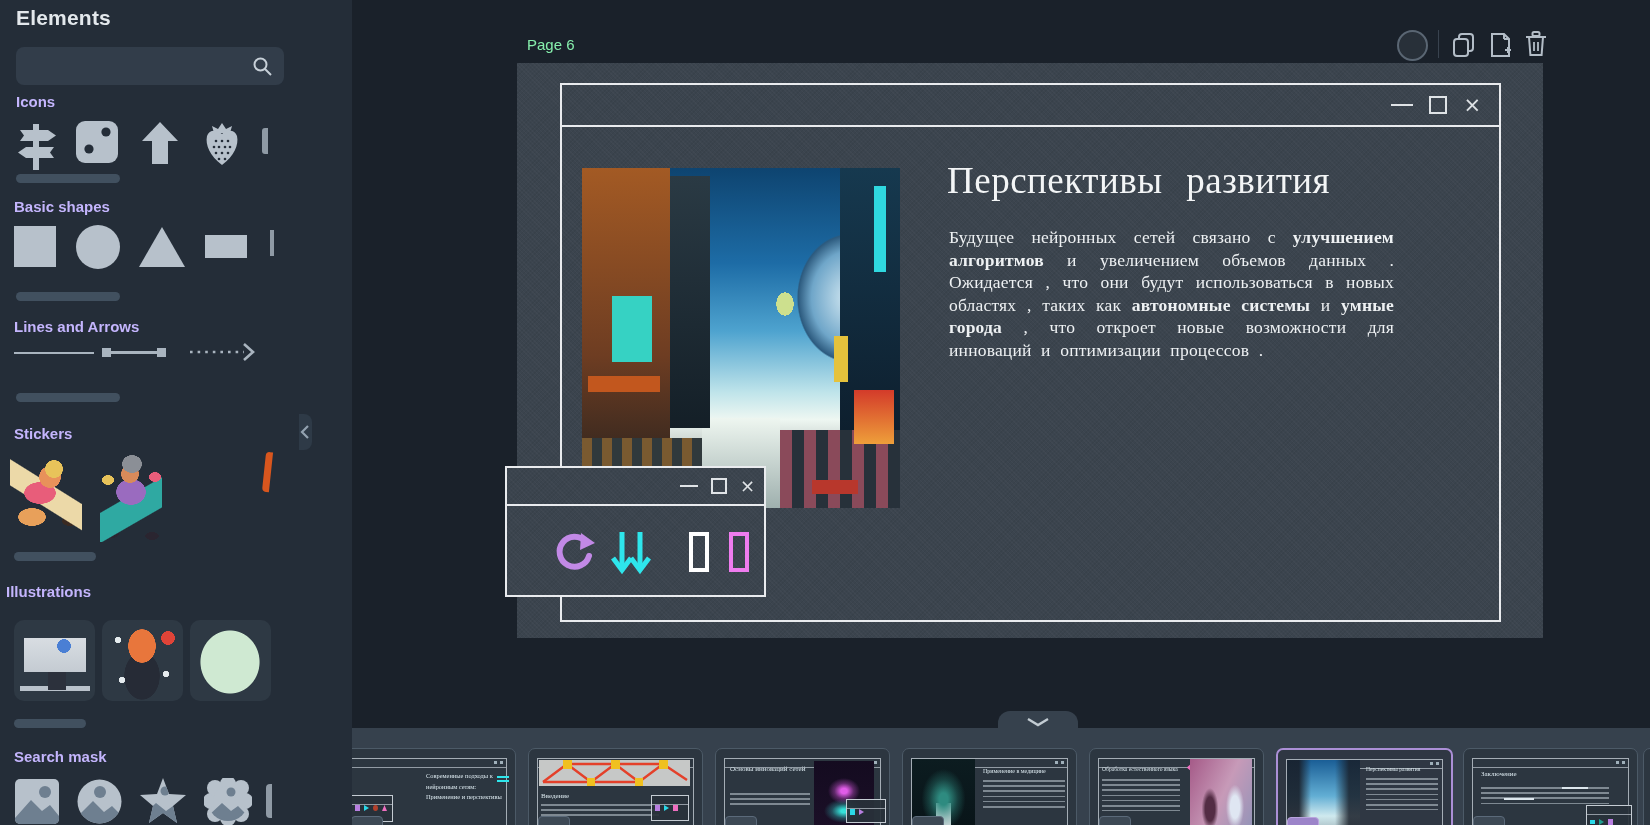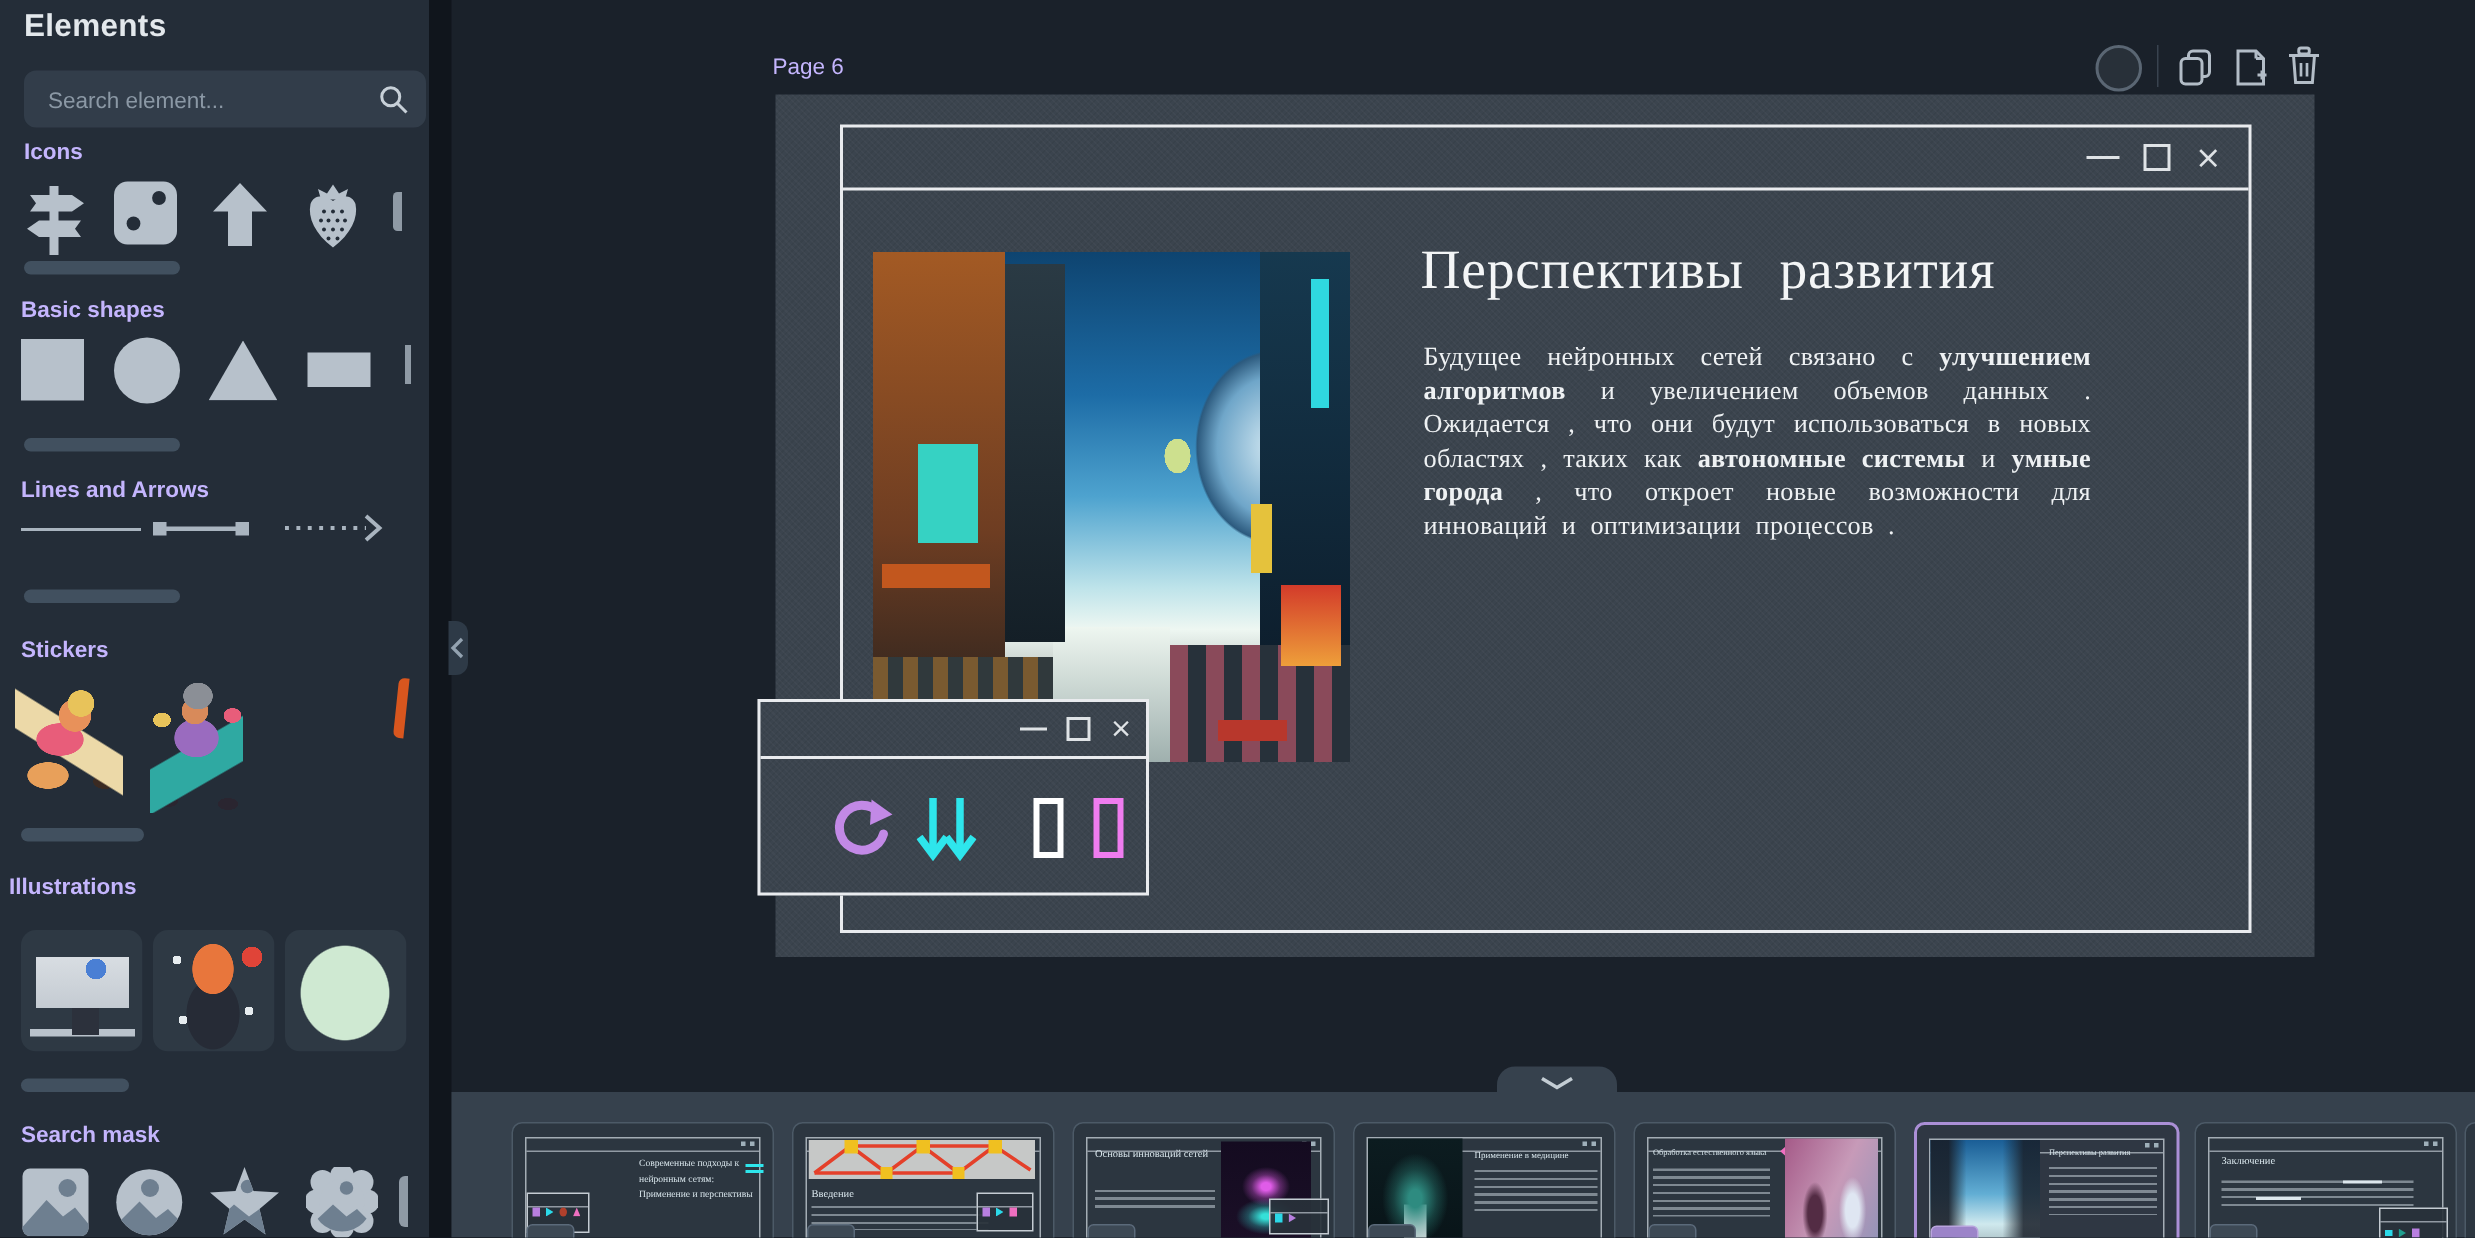--- a/index.html
+++ b/index.html
@@ -1,39 +1,39 @@
 <!DOCTYPE html>
 <html><head>
 <meta charset="utf-8">
 <style>
   html,body{margin:0;padding:0;background:#10151c;}
   body{width:1650px;height:825px;overflow:hidden;position:relative;
        font-family:"Liberation Sans", sans-serif;-webkit-font-smoothing:antialiased;}
   .abs{position:absolute;}
   
-  #sidebar{left:0;top:0;width:286px;height:825px;background:#242d38;z-index:5;}
+  #sidebar{left:0;top:0;width:352px;height:825px;background:#242d38;z-index:5;}
   #sb-title{left:16px;top:6px;font-size:21px;font-weight:bold;color:#e3e8ec;letter-spacing:.2px;}
   #search{left:16px;top:47px;width:268px;height:38px;background:#323d4a;border-radius:8px;}
   #search input{position:absolute;left:14px;top:0;width:210px;height:38px;background:transparent;border:0;outline:0;
     color:#aebbc7;font-size:15px;font-family:"Liberation Sans",sans-serif;}
   #search input::placeholder{color:#8b98a5;}
   #search svg{position:absolute;right:11px;top:9px;}
   .sec-label{font-size:15px;font-weight:bold;color:#c4b5fd;}
   .pill{height:9px;border-radius:5px;background:#41505f;}
   .g-icon{fill:#b7c1cb;}
   .g-dark{fill:#6e7f90;}
   .tile{background:#2e3944;border-radius:10px;}
   
   .art{background-repeat:no-repeat;}
   
   #collapse{left:299px;top:414px;width:13px;height:36px;background:#2e3a47;border-radius:0 8px 8px 0;z-index:6;}
   #collapse svg{position:absolute;left:1px;top:10px;}
   
   #canvas{left:301px;top:0;width:1349px;height:825px;background:#1a212a;}
-  #page-label{left:214px;top:36px;color:#c4b5fd;font-size:15px;}
+  #page-label{left:226px;top:36px;color:#86efac;font-size:15px;}
   #tb-circle{left:1096px;top:30px;width:27px;height:27px;border-radius:50%;border:2px solid #5a6673;background:#283039;}
   #tb-div{left:1137px;top:30px;width:1px;height:28px;background:#39434f;}
   .tb-ic{width:26px;height:28px;}
   
   #slide{left:216px;top:63px;width:1026px;height:575px;
     background:
       repeating-linear-gradient(45deg, rgba(255,255,255,.022) 0 1px, transparent 1px 3px),
       repeating-linear-gradient(-45deg, rgba(0,0,0,.05) 0 1px, transparent 1px 3px),
       #3b444e;}
   #frame{left:43px;top:20px;width:937px;height:535px;border:2px solid #e9ebee;}
@@ -104,21 +104,20 @@
   .gl.tri2{clip-path:polygon(50% 0,100% 100%,0 100%);}
   .t-img{position:absolute;background-repeat:no-repeat;}
 </style>
 </head>
 <body>
 
 <aside class="abs" id="sidebar">
   <div class="abs" id="sb-title">Elements</div>
 
   <div class="abs" id="search">
-    <input placeholder="Search element..." style="">
     <svg width="21" height="21" viewBox="0 0 21 21">
       <circle cx="8.5" cy="8.5" r="6" fill="none" stroke="#c7d0d8" stroke-width="2"></circle>
       <line x1="13" y1="13" x2="19" y2="19" stroke="#c7d0d8" stroke-width="2"></line>
     </svg>
   </div>
 
   <div class="abs sec-label" style="left:16px;top:93px;">Icons</div>
   <svg class="abs" style="left:14px;top:120px;" width="44" height="52" viewBox="0 0 44 52">
     <g class="g-icon">
         <rect x="19" y="4" width="6" height="46"></rect>

